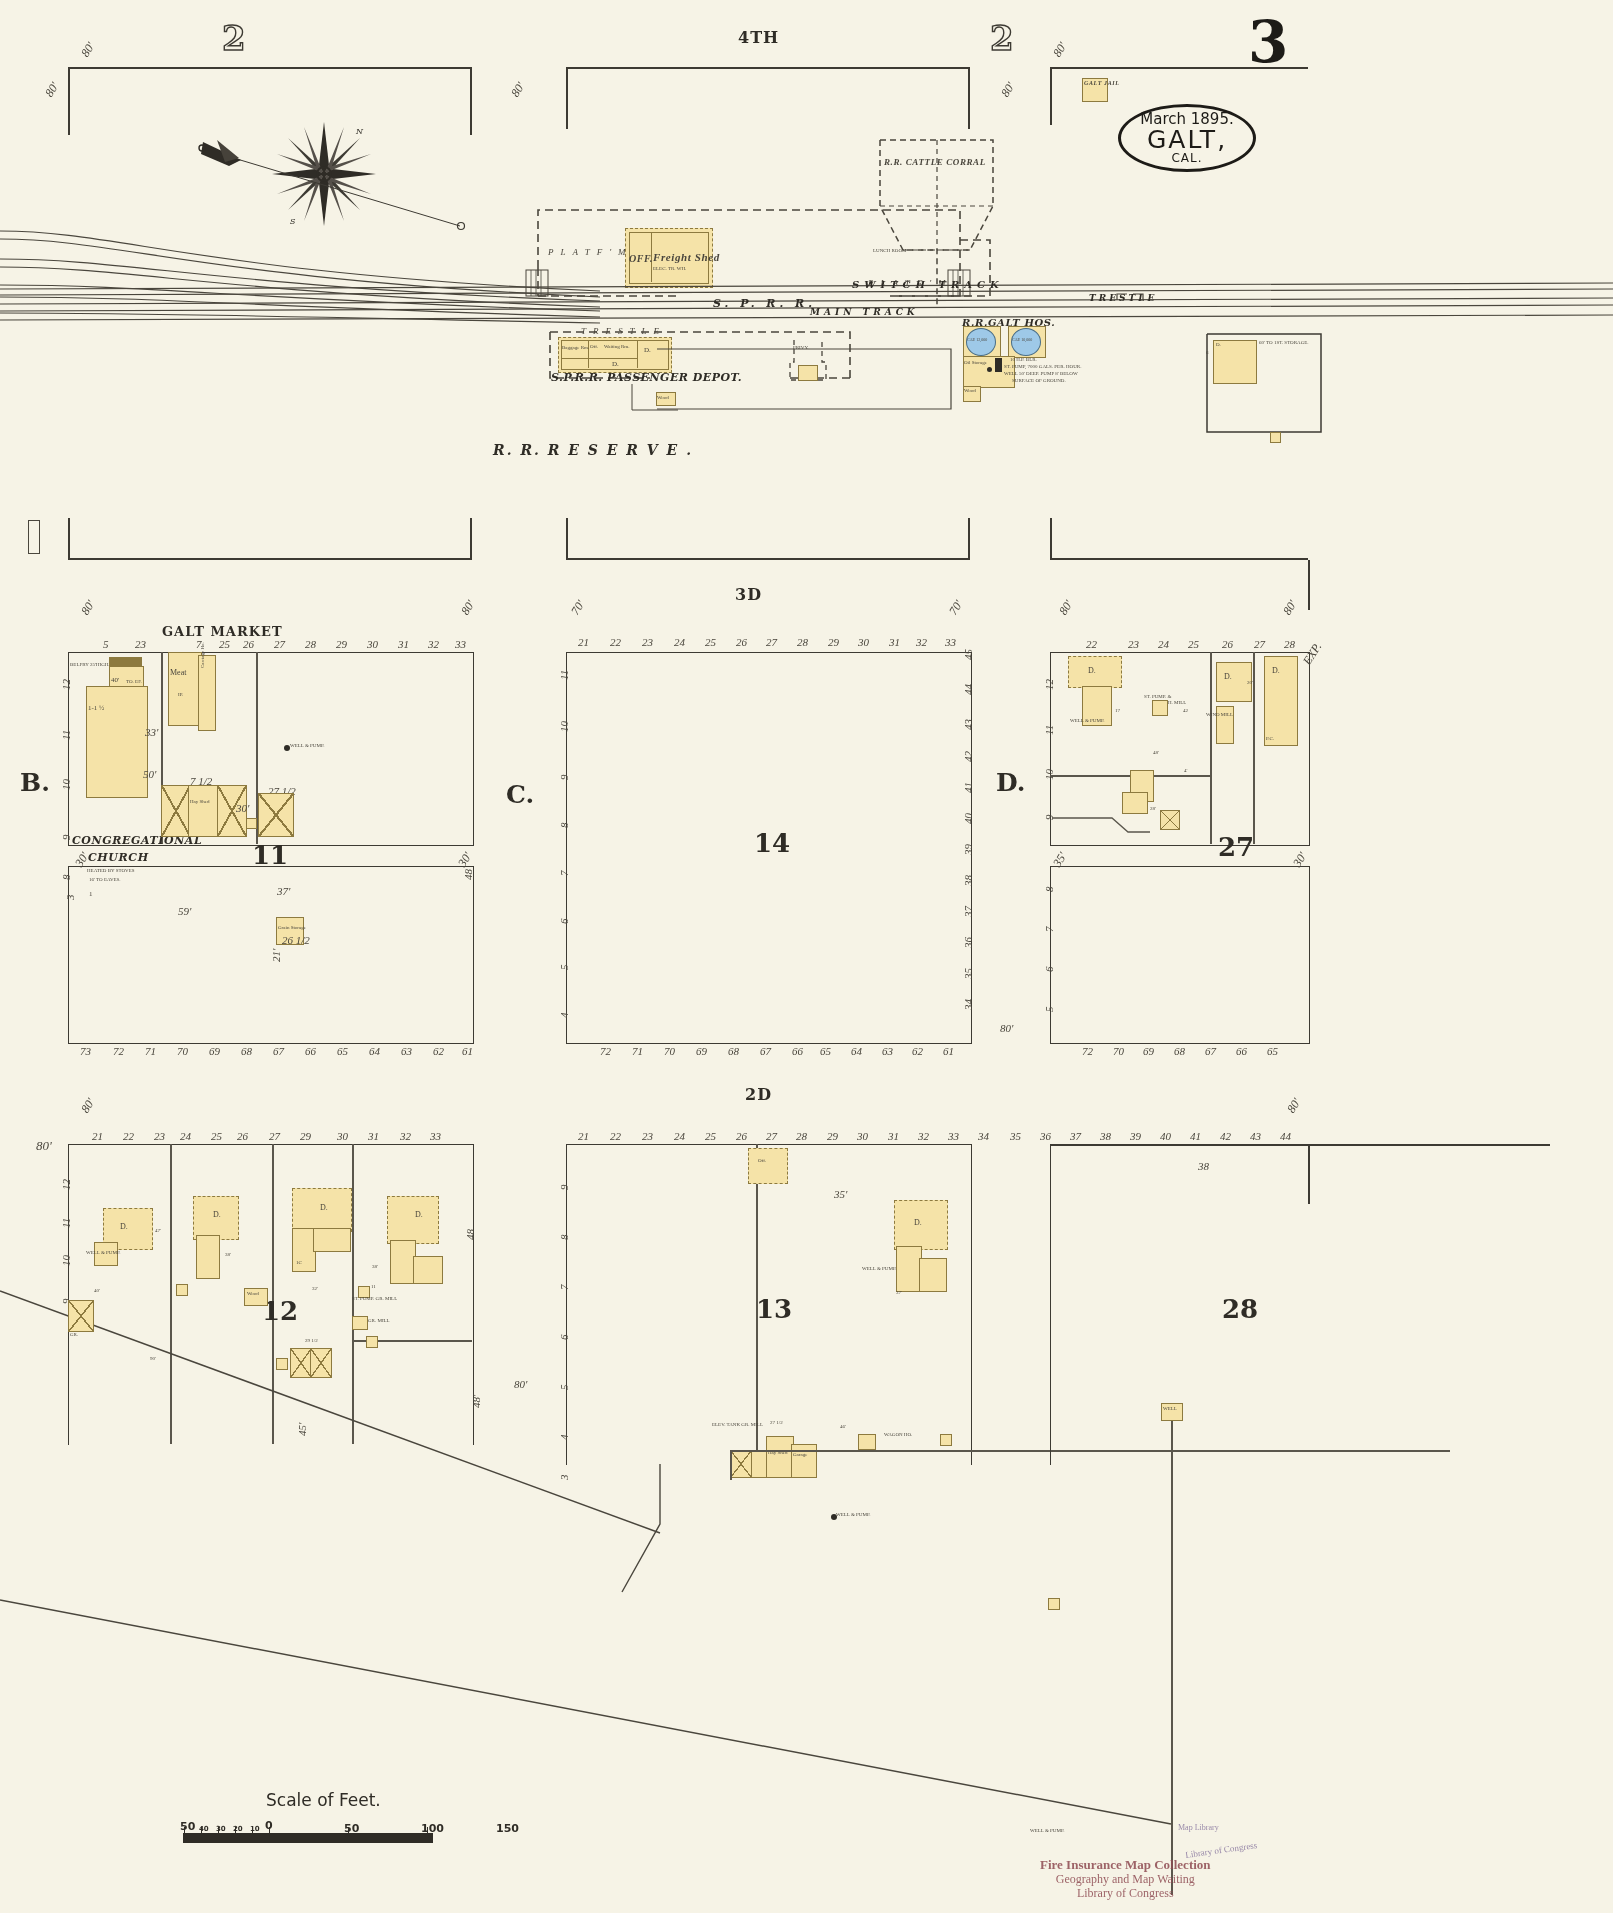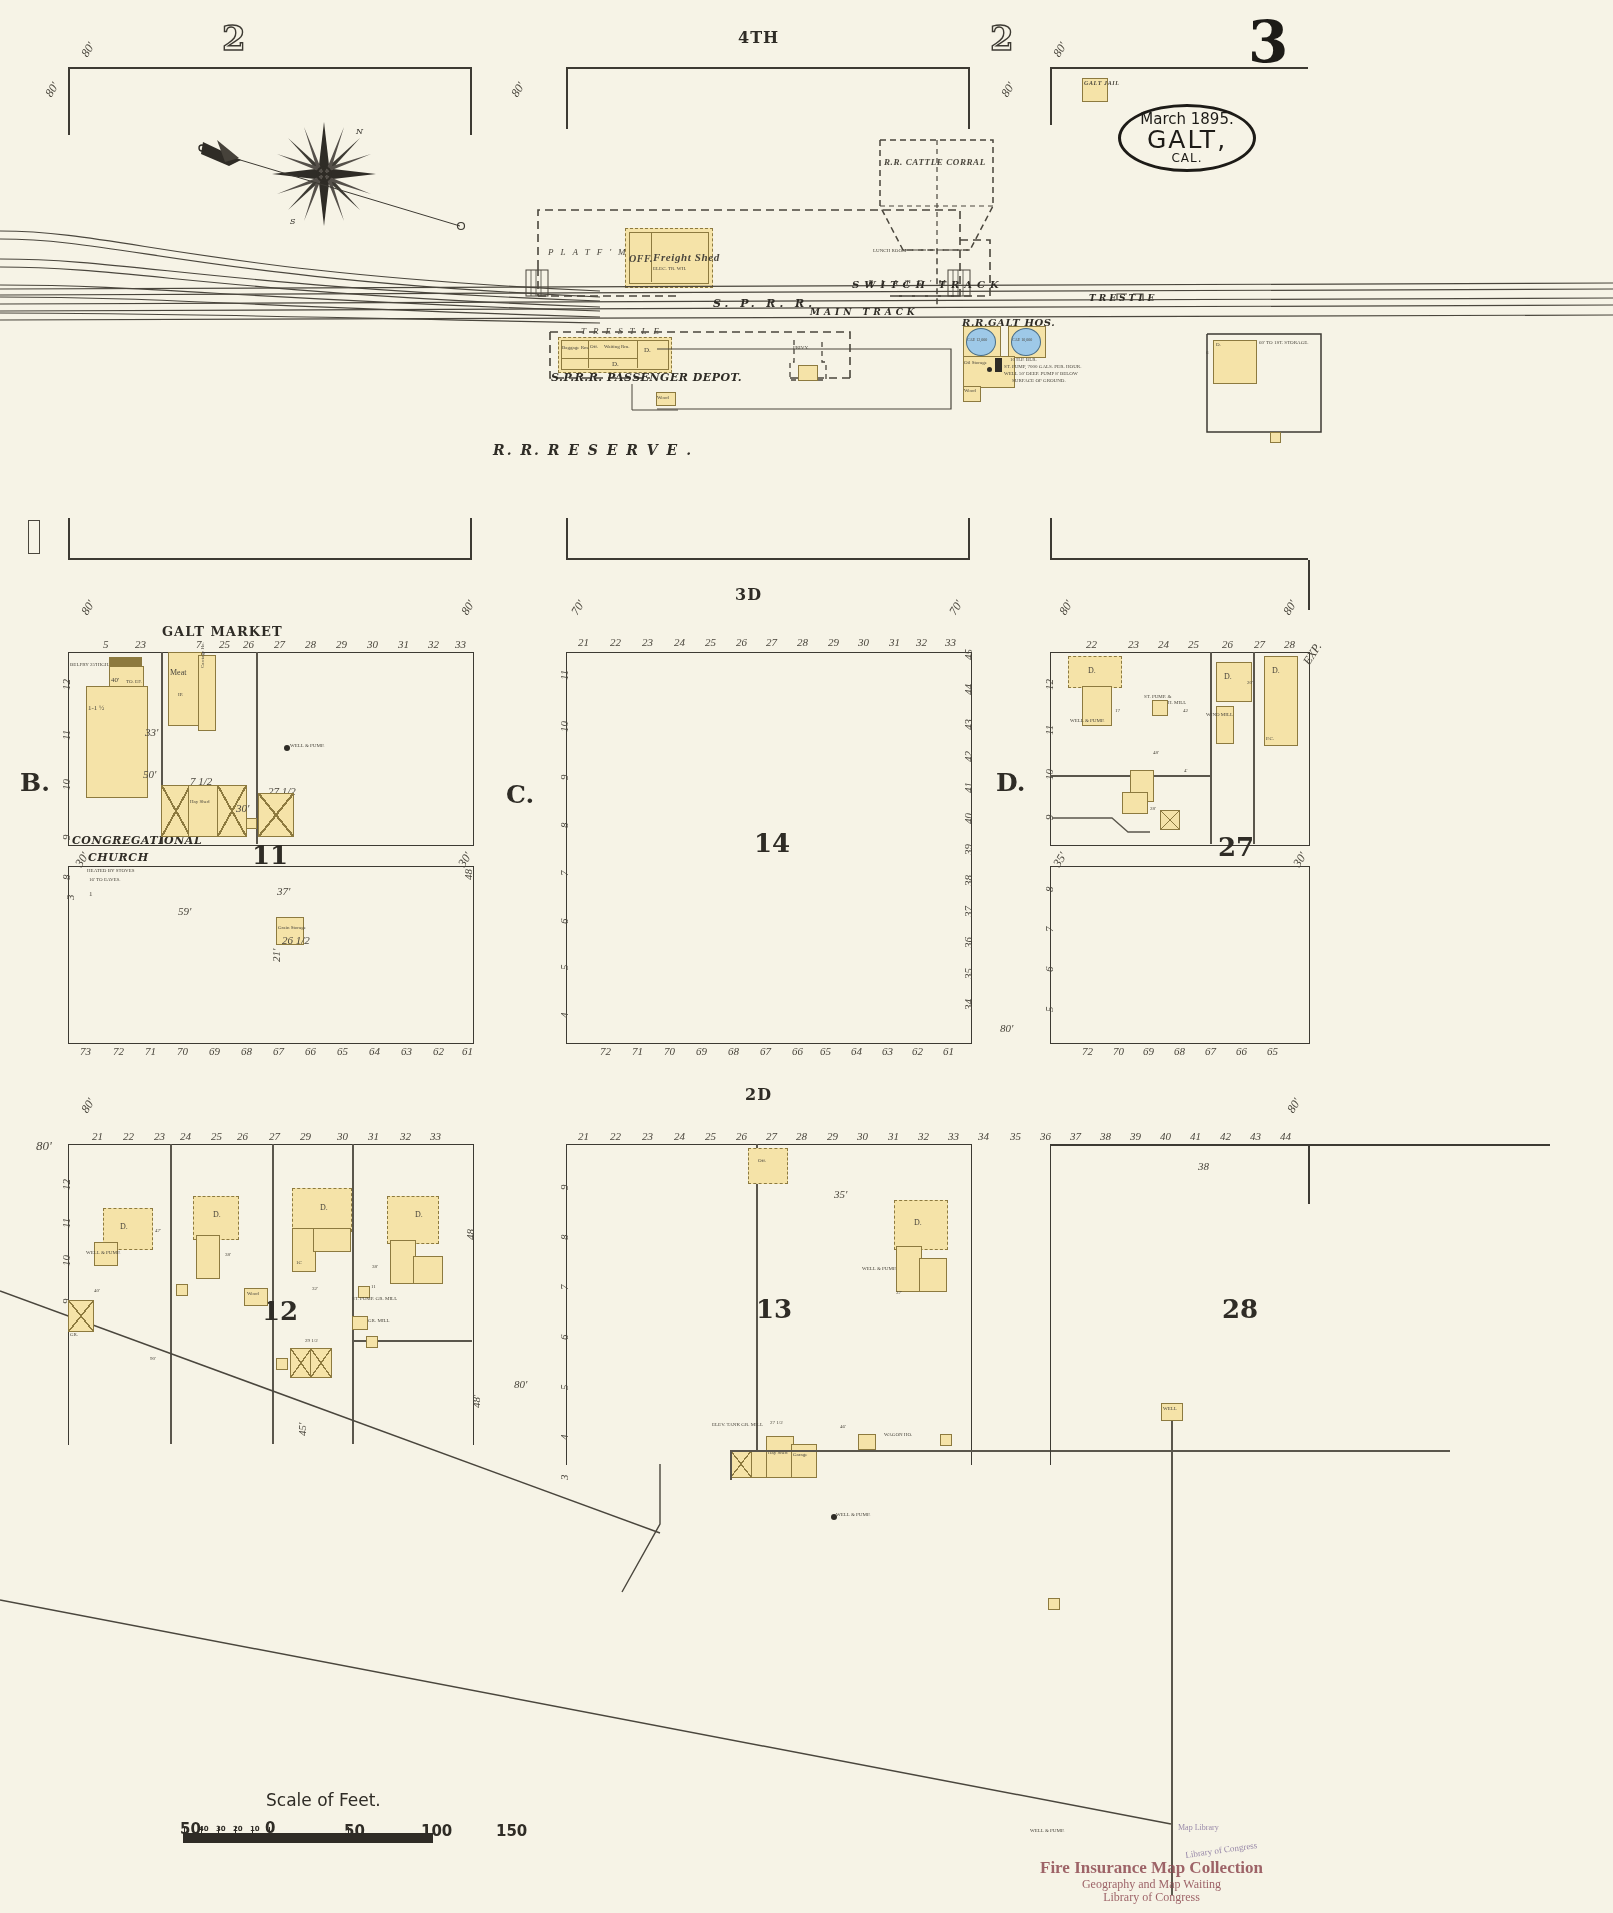--- a/index.html
+++ b/index.html
@@ -46,27 +46,27 @@
   #cart .c1{font-size:15px;font-family:"DejaVu Sans",sans-serif;color:#1d1b17;}
   #cart .c2{font-size:25px;font-family:"DejaVu Sans",sans-serif;letter-spacing:2px;color:#1d1b17;font-weight:400;}
   #cart .c3{font-size:12px;font-family:"DejaVu Sans",sans-serif;letter-spacing:1px;color:#1d1b17;}
 
   
   #compass{position:absolute;left:268px;top:118px;width:112px;height:112px;}
   
   #scalebar{position:absolute;left:183px;top:1833px;}
   #scalebar .bar{position:relative;width:248px;height:8px;background:#2f2c26;border:1px solid #2f2c26;}
   #scalebar .tickm{position:absolute;top:-7px;width:1.4px;height:7px;background:#2f2c26;}
-  .scl-lab{position:absolute;font-size:15px;font-weight:700;font-family:"DejaVu Sans",sans-serif;color:#2f2c26;}
+  .scl-lab{position:absolute;font-size:11px;font-weight:700;font-family:"DejaVu Sans",sans-serif;color:#2f2c26;}
   #scale-title{position:absolute;left:266px;top:1790px;font-size:17px;font-family:"DejaVu Sans",sans-serif;color:#2f2c26;}
 
   
   #locstamp{position:absolute;left:1040px;top:1858px;text-align:center;color:#8e4a52;
      font-family:"Liberation Serif",serif;line-height:1.15;opacity:.85;}
-  #locstamp .l1{font-size:17px;font-weight:700;}
+  #locstamp .l1{font-size:13px;font-weight:700;}
   #locstamp .l2{font-size:12px;}
   #locstamp .l3{font-size:12px;}
   #locstamp2{position:absolute;left:1185px;top:1845px;font-size:9px;color:#6f5a8e;
      font-family:"Liberation Serif",serif;transform:rotate(-8deg);opacity:.7;}
   #locstamp3{position:absolute;left:1178px;top:1823px;font-size:8px;color:#6f5a8e;
      font-family:"Liberation Serif",serif;opacity:.7;}
 </style>
 </head>
 <body>
 

